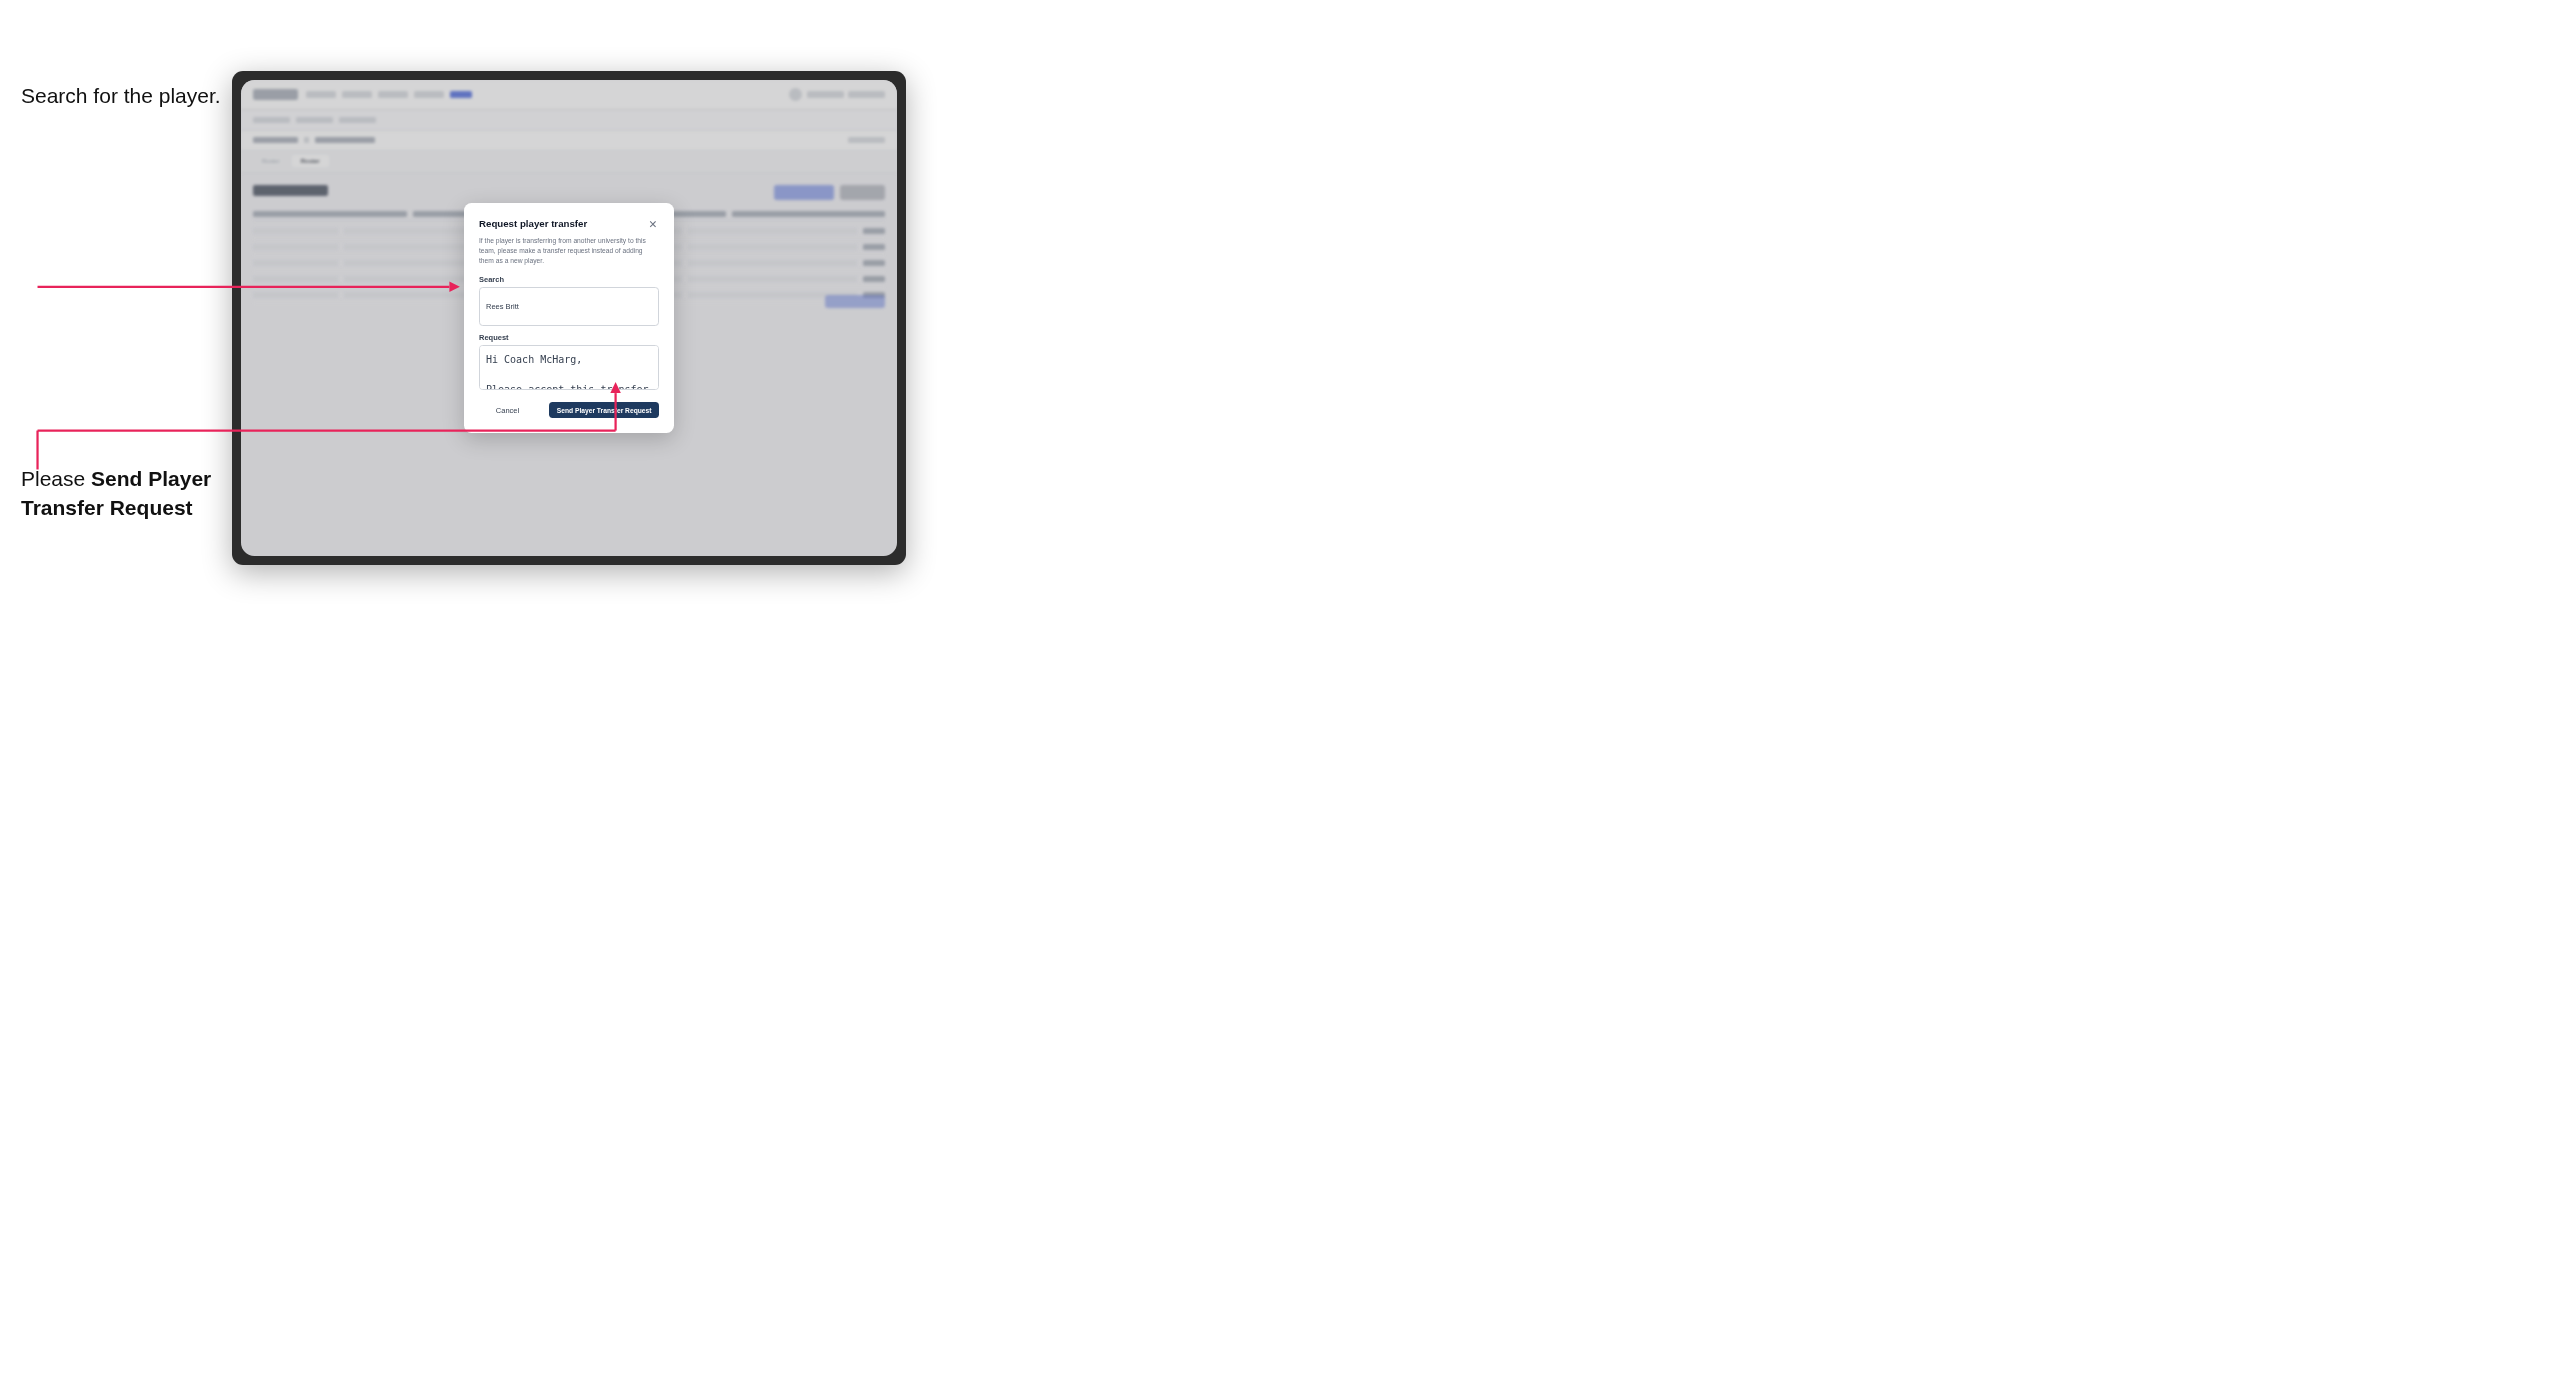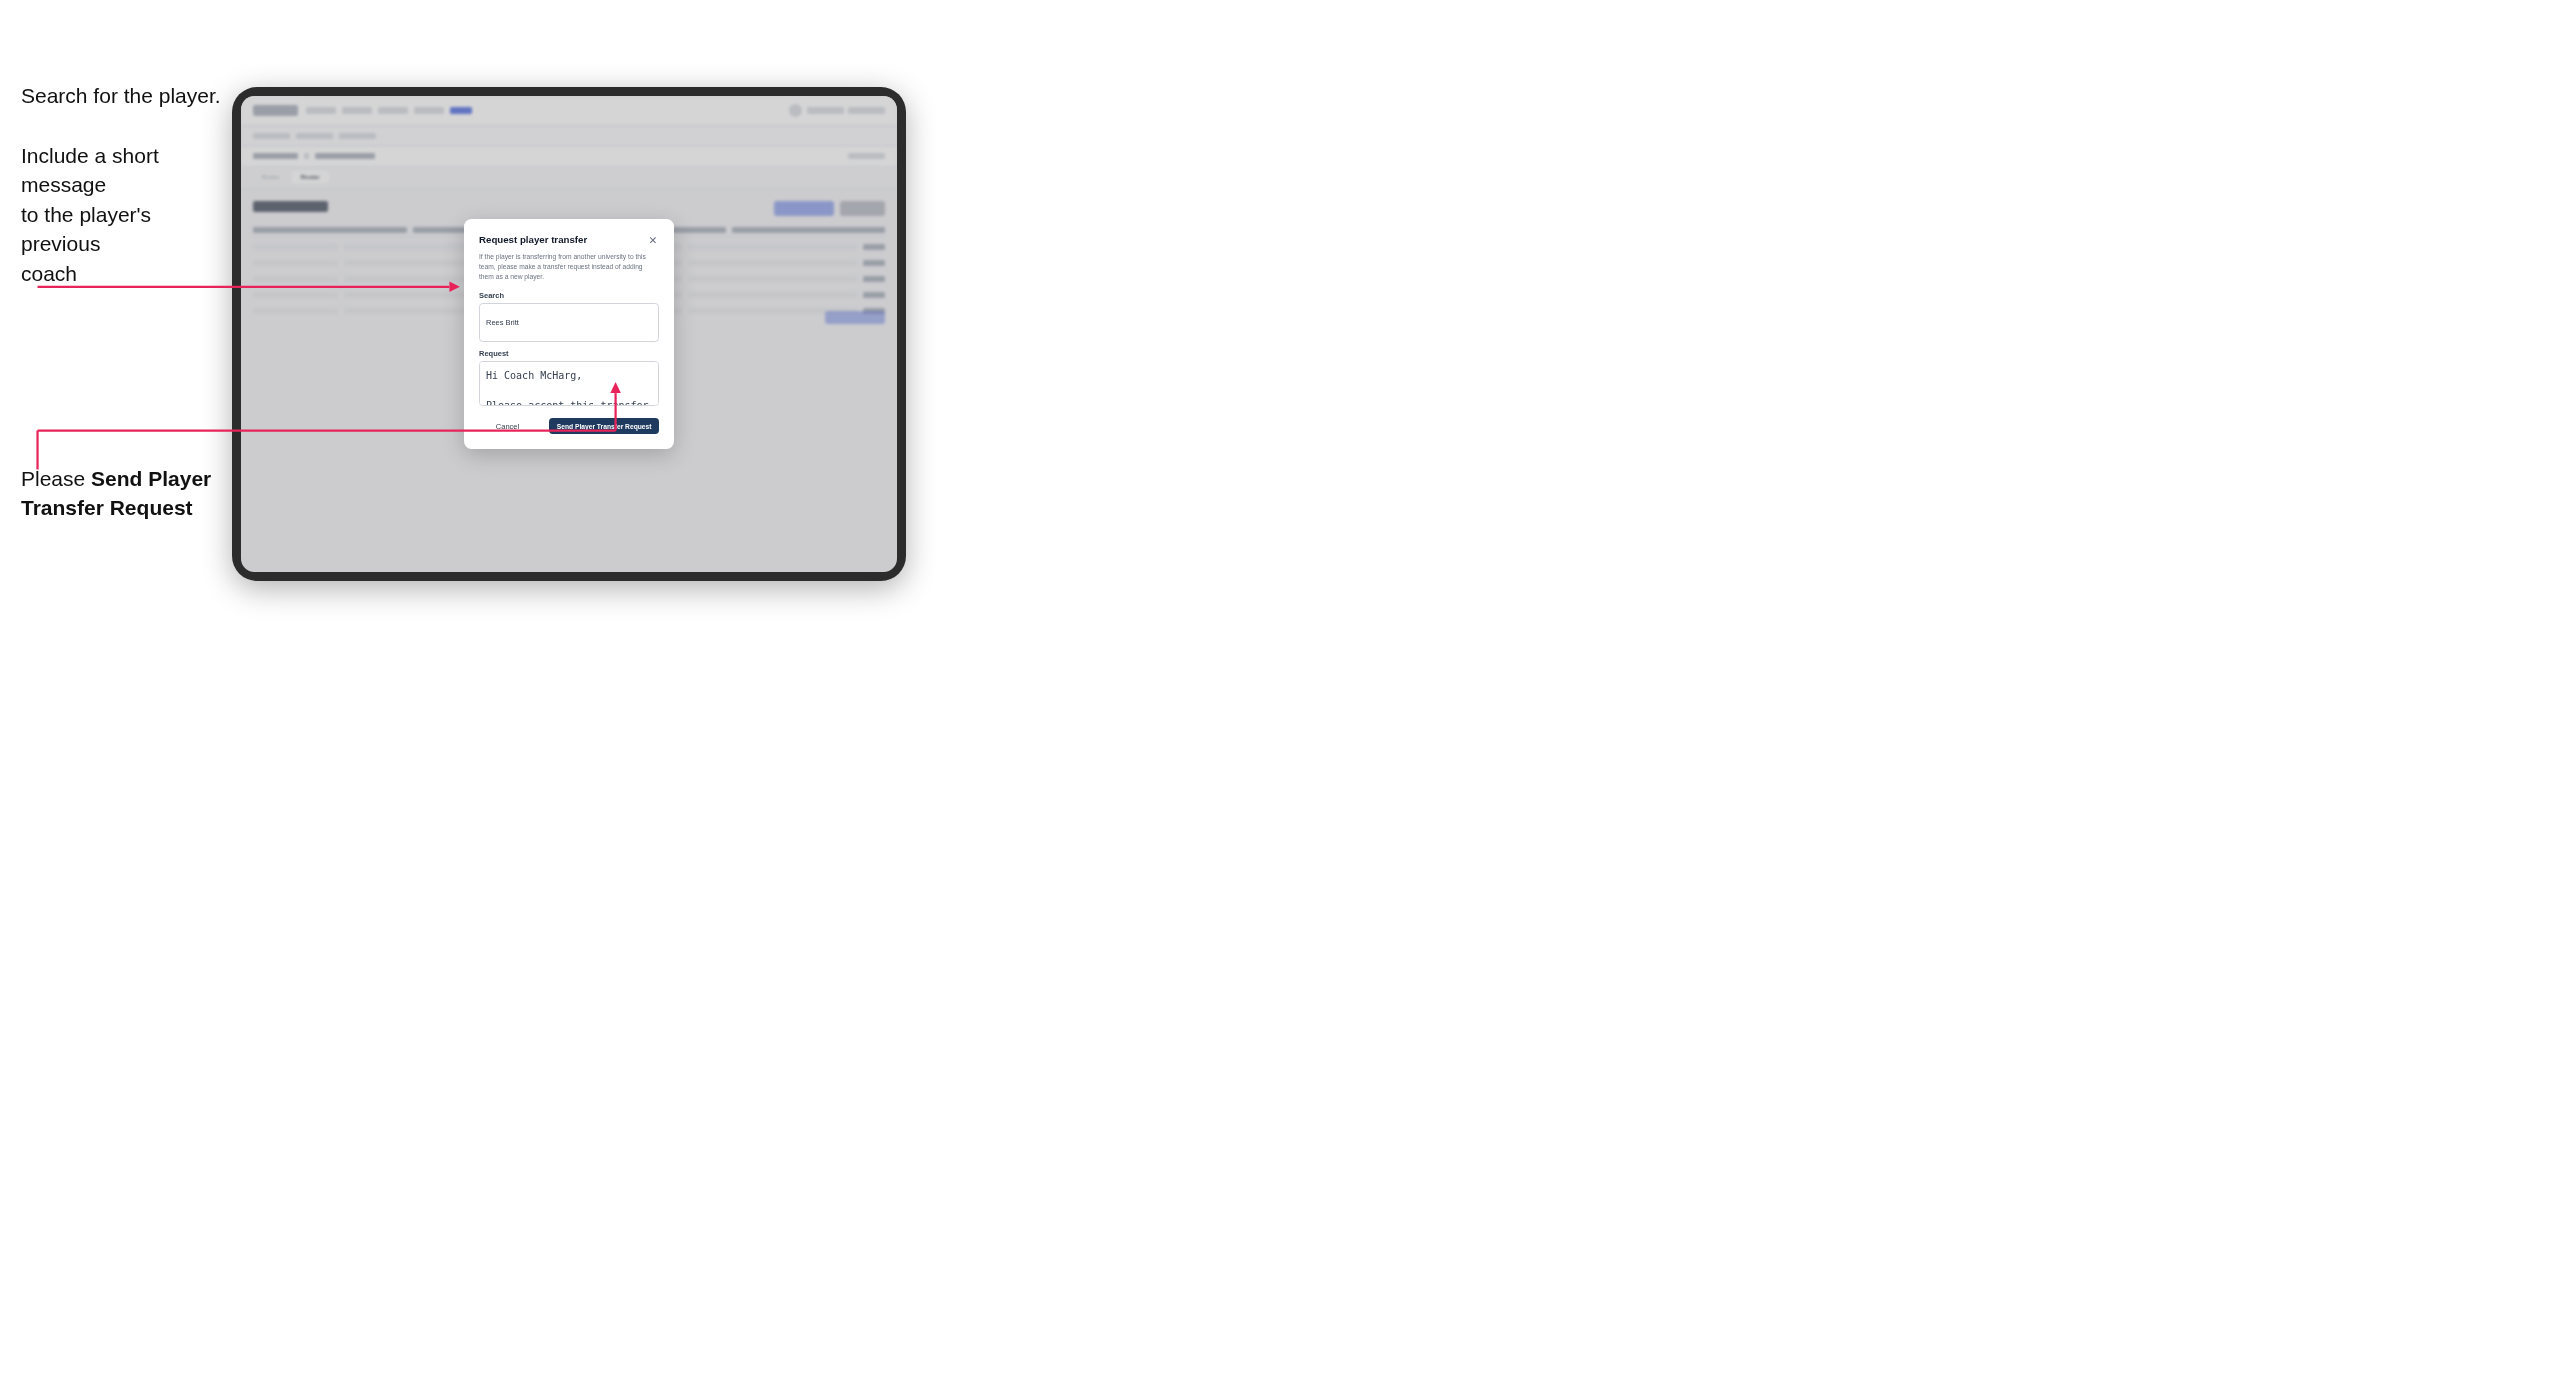--- a/index.html
+++ b/index.html
@@ -60,24 +60,23 @@
       left: 232px;
       top: 71px;
       width: 674px;
       height: 494px;
     }
 
     .tablet-outer {
       width: 100%;
       height: 100%;
       background: #2c2c2c;
-      border-radius: 25px;
+      border-radius: 11px;
       padding: 9px;
       box-shadow: 0 7.5px 30px rgba(0,0,0,0.3);
-      margin-top: 16px;
     }
 
     .tablet-screen {
       width: 100%;
       height: 100%;
       background: #f0f0f4;
       border-radius: 13.5px;
       overflow: hidden;
       position: relative;
     }
@@ -416,25 +415,20 @@
       height: 1386px;
       pointer-events: none;
       z-index: 100;
     }
   </style>
 </head>
 <body>
 
 <div class="annotation-area">
   <div class="annotation-search">Search for the player.</div>
-  <div class="annotation-message">
-    <span style="white-space: pre-line;">Include a short message
-to the player's previous
-coach</span>
-  </div>
   <div class="annotation-click">
     <span>Please </span><strong>Send Player Transfer Request</strong>
   </div>
 </div>
 
 <svg class="arrows-svg" viewBox="0 0 3440 1851" xmlns="http://www.w3.org/2000/svg">
 
   <line x1="50" y1="383" x2="600" y2="383" stroke="#e8235a" stroke-width="3"></line>
   <polygon points="600,376 614,383 600,390" fill="#e8235a"></polygon>
 

